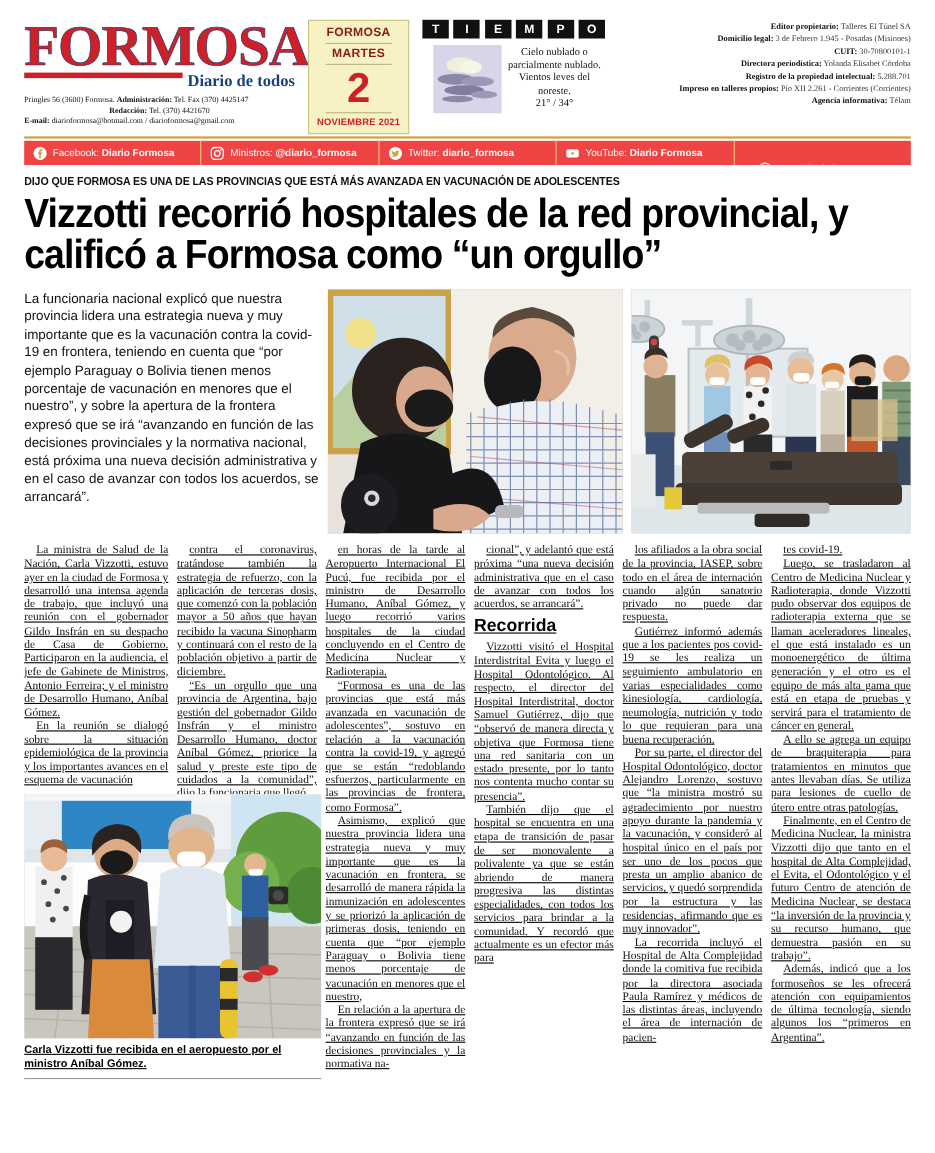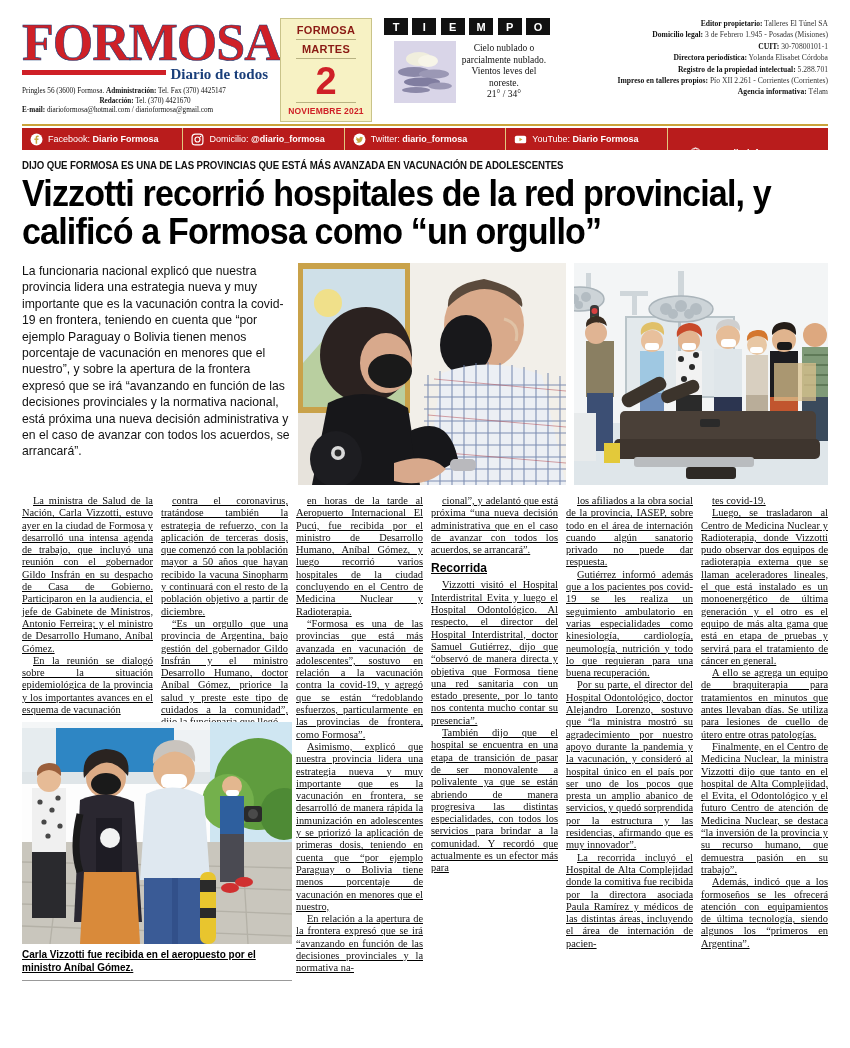--- a/index.html
+++ b/index.html
@@ -15,21 +15,21 @@
   
   .masthead { display:flex; align-items:stretch; height:104px; }
   .mast-left { width: 252px; padding-right:6px; }
   .logo-word {
     font-family:"Liberation Serif", serif;
     font-weight:bold; font-size:52px; line-height:50px;
     color:#cf2027; letter-spacing:-1px;
     -webkit-text-stroke: 0.6px #1a3f7a;
     text-align:left;
   }
-  .logo-rule-row { display:flex; align-items:center; gap:5px; margin-top:-2px; }
+  .logo-rule-row { display:flex; align-items:flex-start; gap:5px; margin-top:-2px; }
   .logo-rule { height:5px; background:#cf2027; flex:1; margin-bottom:4px; }
   .logo-sub { font-weight:bold; font-size:15px; color:#1a3f7a; font-family:"Liberation Serif", serif; white-space:nowrap; }
   .mast-addr { font-size:7.2px; line-height:9.6px; color:#111; margin-top:4px; }
   .mast-addr .l1 { text-align:left; }
   .mast-addr .l2 { text-align:center; }
   .mast-addr .l3 { text-align:left; }
   .mast-addr b { font-weight:bold; }
 
   .mast-date {
     width:92px; margin:0 6px; background:#f7f2c4; border:1px solid #c9c389;
@@ -53,21 +53,21 @@
   .w-icon { width:62px; height:62px; background:#d9d5e8; position:relative; overflow:hidden; flex:none; }
   .w-txt { font-size:9.5px; line-height:11.5px; text-align:center; color:#111; padding-top:2px; }
 
   .mast-info { flex:1; padding-left:8px; border-left:0px; text-align:right; font-size:7.6px; line-height:11.4px; color:#333; }
   .mast-info div b { color:#111; font-weight:bold; }
 
   .mast-rule { height:2px; background:#caa33a; margin-top:2px; }
 
   
   .social {
-    height:22px; background:#b91c1c; display:flex; align-items:center;
+    height:22px; background:#ef4444; display:flex; align-items:center;
     margin-top:2px; color:#fff;
   }
   .social .cell {
     flex:1; display:flex; align-items:center; gap:5px; padding:0 8px; height:100%;
     border-right:1px solid #e0c97e; font-family:"Liberation Sans", sans-serif; font-size:9px;
   }
   .social .cell:last-child { border-right:none; justify-content:center;margin-top:28px; }
   .social .cell b { font-weight:bold; }
   .si { width:13px; height:13px; flex:none; display:block; }
 
@@ -95,21 +95,21 @@
   
   .cols { display:flex; gap:8px; margin-top:10px; }
   .col { width:131px;text-decoration:underline; }
   .col p {
     margin:0; font-family:"Liberation Serif", serif; font-size:10.4px;
     line-height:12.3px; text-align:justify; text-indent:11px; color:#111;
     hyphens:auto;
   }
   .col p + p { margin-top:0; }
   .subhead {
-    font-family:"Liberation Sans", sans-serif; font-weight:bold; font-size:12px;
+    font-family:"Liberation Sans", sans-serif; font-weight:bold; font-size:16px;
     color:#000; margin:5px 0 4px 0; text-indent:0;
   }
   .photo-3 { width:270px; height:222px; margin:2px 0 0 0; }
   .caption {
     font-family:"Liberation Sans", sans-serif; font-weight:bold;
     font-size:10px; line-height:12.5px; color:#000; margin-top:5px; width:270px;
   }
   .cap-rule { height:1px; background:#999; width:270px; margin-top:6px; }
 
   
@@ -196,21 +196,21 @@
         </svg>
       <span><span>Facebook: </span><b>Diario Formosa</b></span>
     </div>
 
     <div class="cell">
       <svg class="si" viewBox="0 0 24 24">
           <rect x="2" y="2" width="20" height="20" rx="6" fill="none" stroke="#fff" stroke-width="2.2"></rect>
           <circle cx="12" cy="12" r="4.6" fill="none" stroke="#fff" stroke-width="2.2"></circle>
           <circle cx="17.6" cy="6.4" r="1.5" fill="#fff"></circle>
         </svg>
-      <span><span>Domicilio: </span><b>@diario_formosa</b></span>
+      <span><span>Ministros: </span><b>@diario_formosa</b></span>
     </div>
 
     <div class="cell">
       <svg class="si" viewBox="0 0 24 24">
           <circle cx="12" cy="12" r="11" fill="#fff"></circle>
           <path d="M18.8 8.3c-.5.22-1.03.37-1.6.44.58-.35 1.02-.9 1.23-1.55-.54.32-1.14.55-1.77.68a2.78 2.78 0 0 0-4.74 2.54 7.9 7.9 0 0 1-5.73-2.91 2.78 2.78 0 0 0 .86 3.71c-.45-.01-.88-.14-1.26-.35v.04c0 1.35.96 2.47 2.23 2.73-.4.11-.83.13-1.26.05a2.79 2.79 0 0 0 2.6 1.93 5.58 5.58 0 0 1-4.12 1.15 7.87 7.87 0 0 0 4.26 1.25c5.11 0 7.91-4.24 7.91-7.91v-.36c.54-.39 1.01-.88 1.39-1.44z" fill="#c9a741"></path>
         </svg>
       <span><span>Twitter: </span><b>diario_formosa</b></span>
     </div>
 

